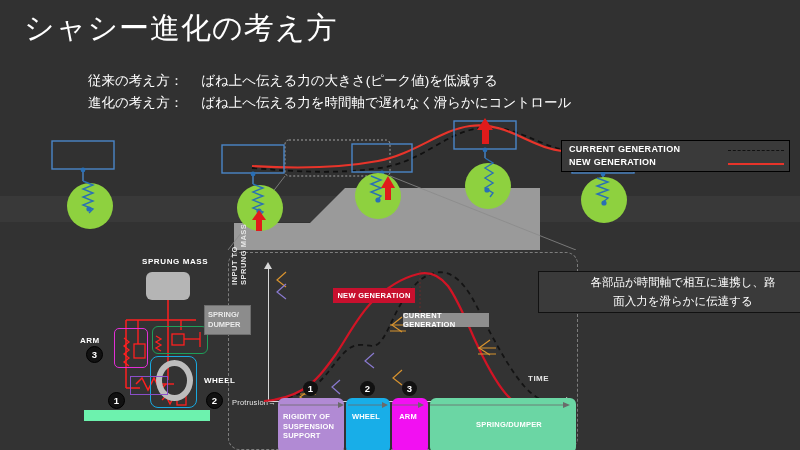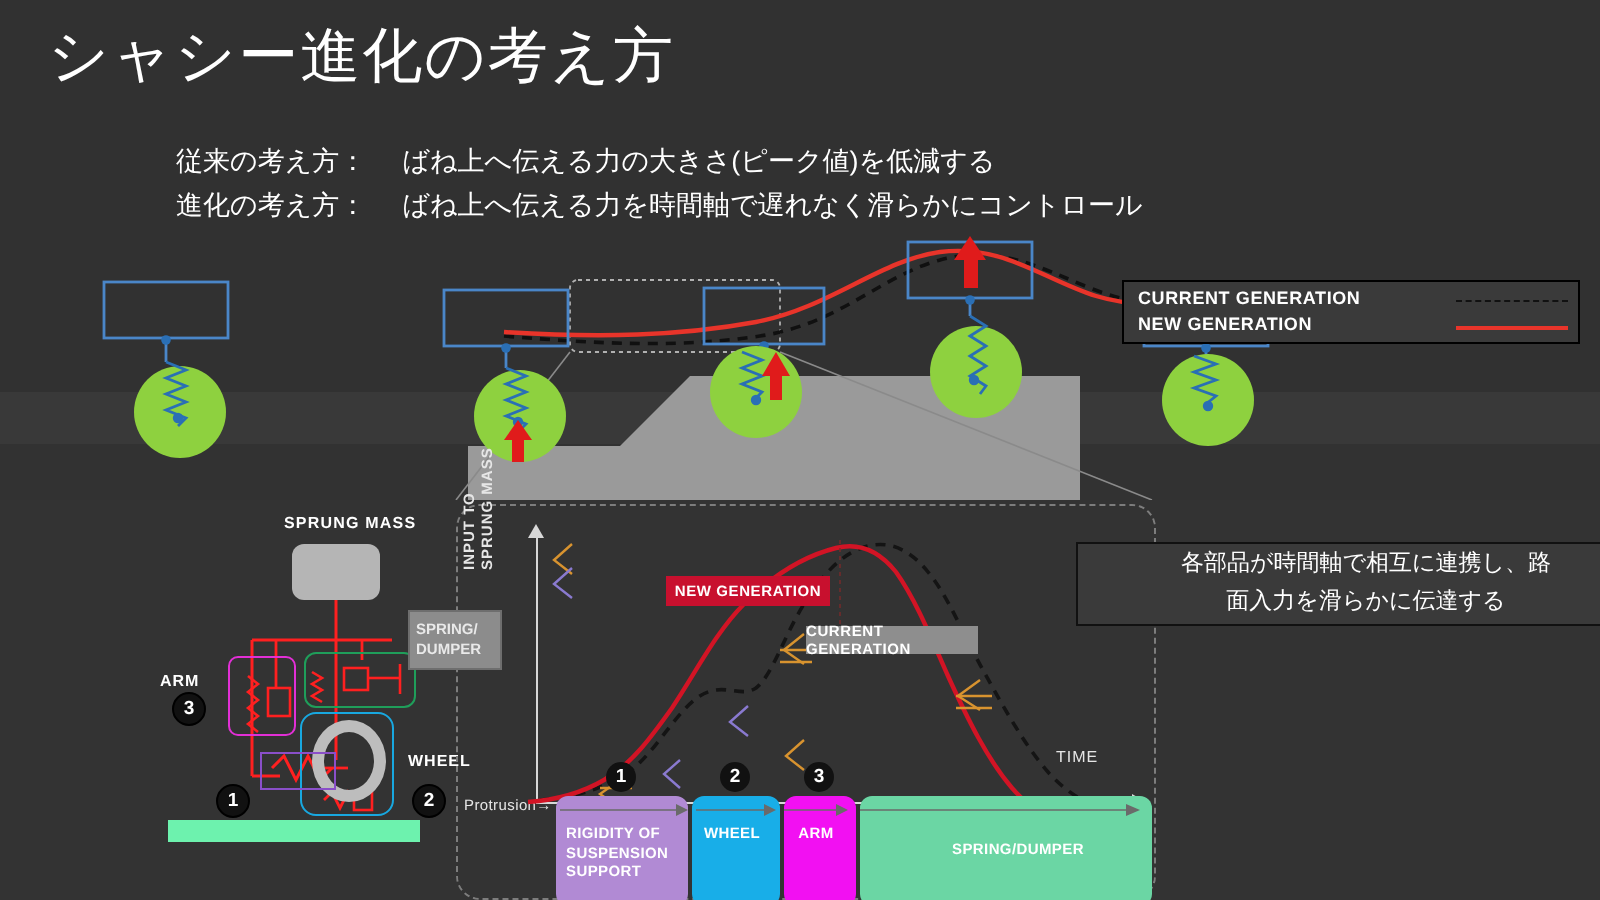--- a/index.html
+++ b/index.html
@@ -79,21 +79,21 @@
   #axis-x{position:absolute;left:268px;top:401px;width:300px;height:1.3px;
     background:#d8d8d8;}
   #axis-x-head{position:absolute;left:566px;top:397px;width:0;height:0;
     border-top:4px solid transparent;border-bottom:4px solid transparent;
     border-left:7px solid #d8d8d8;}
   #ylabel{position:absolute;left:230px;top:285px;width:90px;
     transform:rotate(-90deg);transform-origin:left top;
     font-size:7.5px;font-weight:bold;color:#e6e6e6;letter-spacing:.5px;
     text-align:left;line-height:9px;}
   #xlabel{position:absolute;left:528px;top:374px;font-size:8px;
-    font-weight:normal;color:#e6e6e6;letter-spacing:.5px;}
+    font-weight:bold;color:#e6e6e6;letter-spacing:.5px;}
   #protrusion{position:absolute;left:232px;top:398px;font-size:7.5px;
     color:#e6e6e6;letter-spacing:.2px;}
   #spring-dumper-tag{position:absolute;left:192px;top:305px;width:47px;height:30px;
     background:#8c8c8c;border:1px solid #6e6e6e;
     font-size:7.5px;font-weight:bold;color:#e9e9e9;line-height:10px;
     display:flex;flex-direction:column;align-items:flex-start;
     justify-content:center;padding-left:3px;box-sizing:border-box;margin-left:12px;}
   #newgen-tag{position:absolute;left:333px;top:288px;width:82px;height:15px;
     background:#c8102e;color:#fff;font-size:7.5px;font-weight:bold;
     display:flex;align-items:center;justify-content:center;letter-spacing:.3px;}

